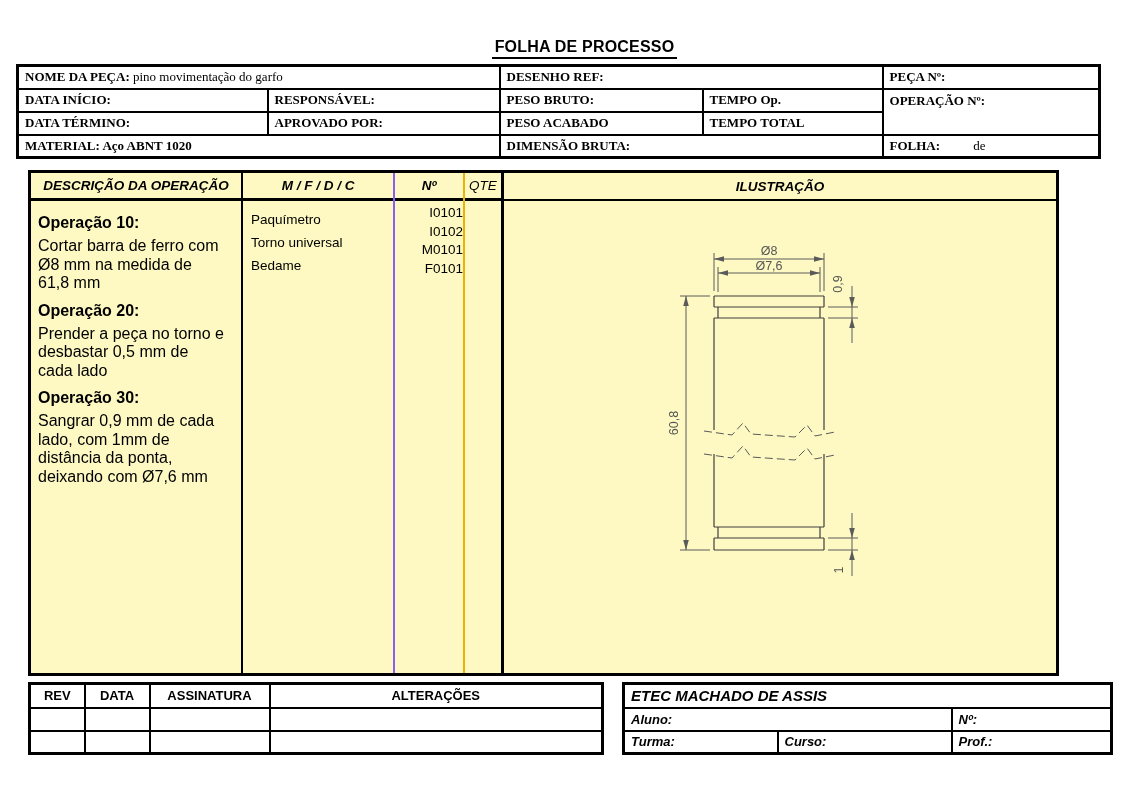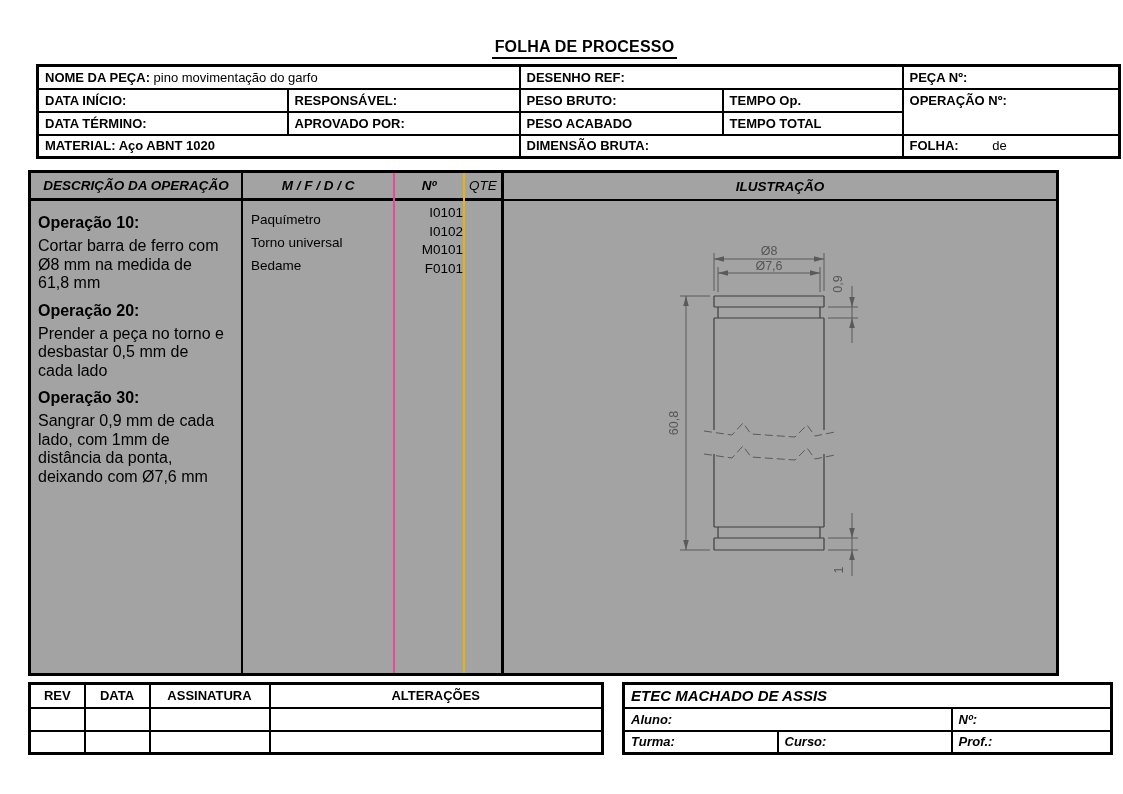--- a/index.html
+++ b/index.html
@@ -13,31 +13,31 @@
            letter-spacing:.2px; border-bottom:2px solid #000; padding:0 3px 1px 3px; }
 
   
   table { border-collapse:collapse; table-layout:fixed; }
   .frame { border:3px solid #000; }
   td { border:2px solid #000; font-size:13px; font-weight:bold; padding:1px 6px;
        vertical-align:middle; overflow:hidden; white-space:nowrap; }
   .val { font-weight:normal; }
 
   
-  #header-table { position:absolute; left:36px; top:64px; width:1082px; }
+  #header-table { position:absolute; left:16px; top:64px; width:1082px;font-family:Liberation Serif, serif; }
   #header-table td { height:23px; }
   #cell-operacao { vertical-align:top; padding-top:3px; }
   #folha-de { font-weight:normal; margin-left:30px; }
 
   
   #main-table { position:absolute; left:28px; top:170px; width:1031px; height:506px;
-                border:3px solid #000; display:flex; background:#a3a3a3; }
+                border:3px solid #000; display:flex; background:#fef9c3; }
   .col { height:100%; display:flex; flex-direction:column; }
   .col-desc { width:235px; border-right:2px solid #000; }
-  .col-mfdc { width:169px; border-right:2px solid #ec4899; }
+  .col-mfdc { width:169px; border-right:2px solid #8b5cf6; }
   .col-num  { width:77px;  border-right:2px solid #eab308; }
   .col-qte  { width:43px;  border-right:3px solid #000; }
   .col-illus{ flex:1; }
   .col-head { height:28px; flex:0 0 28px; display:flex; align-items:center; justify-content:center;
               font-size:13.5px; font-weight:bold; font-style:italic; border-bottom:3px solid #000; }
   .col-illus .col-head { border-bottom:2px solid #000; }
   .col-head.light { font-weight:normal; }
   .col-body { flex:1; overflow:hidden; }
 
   .col-desc .col-body { padding:4px 15px 0 7px; font-size:16px; }

